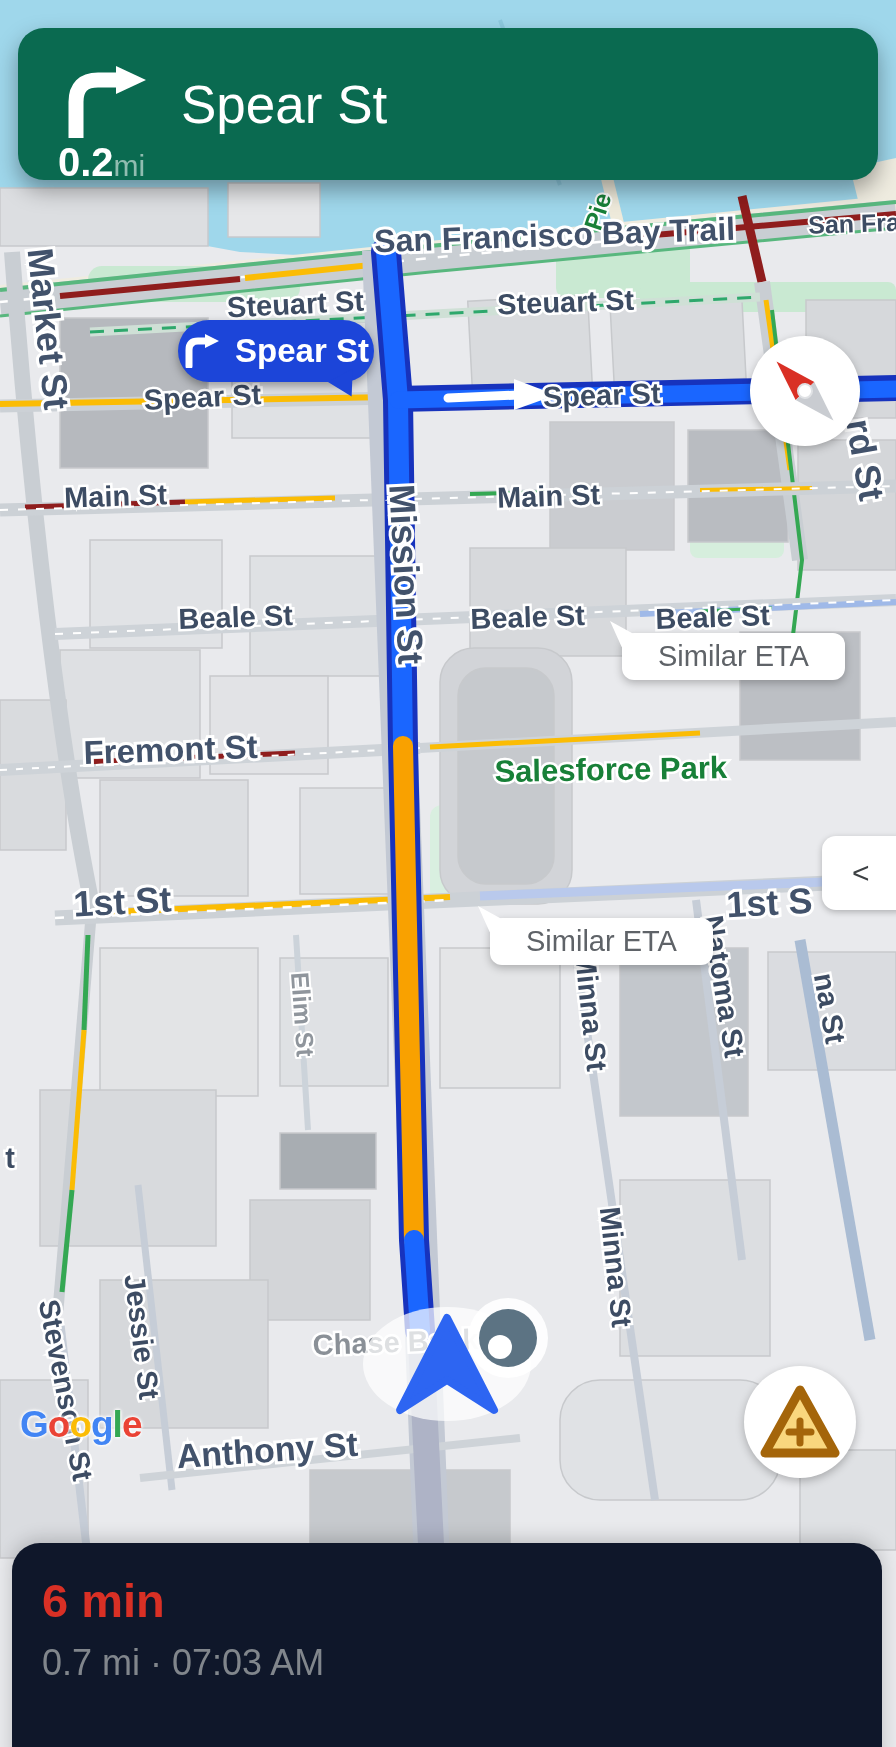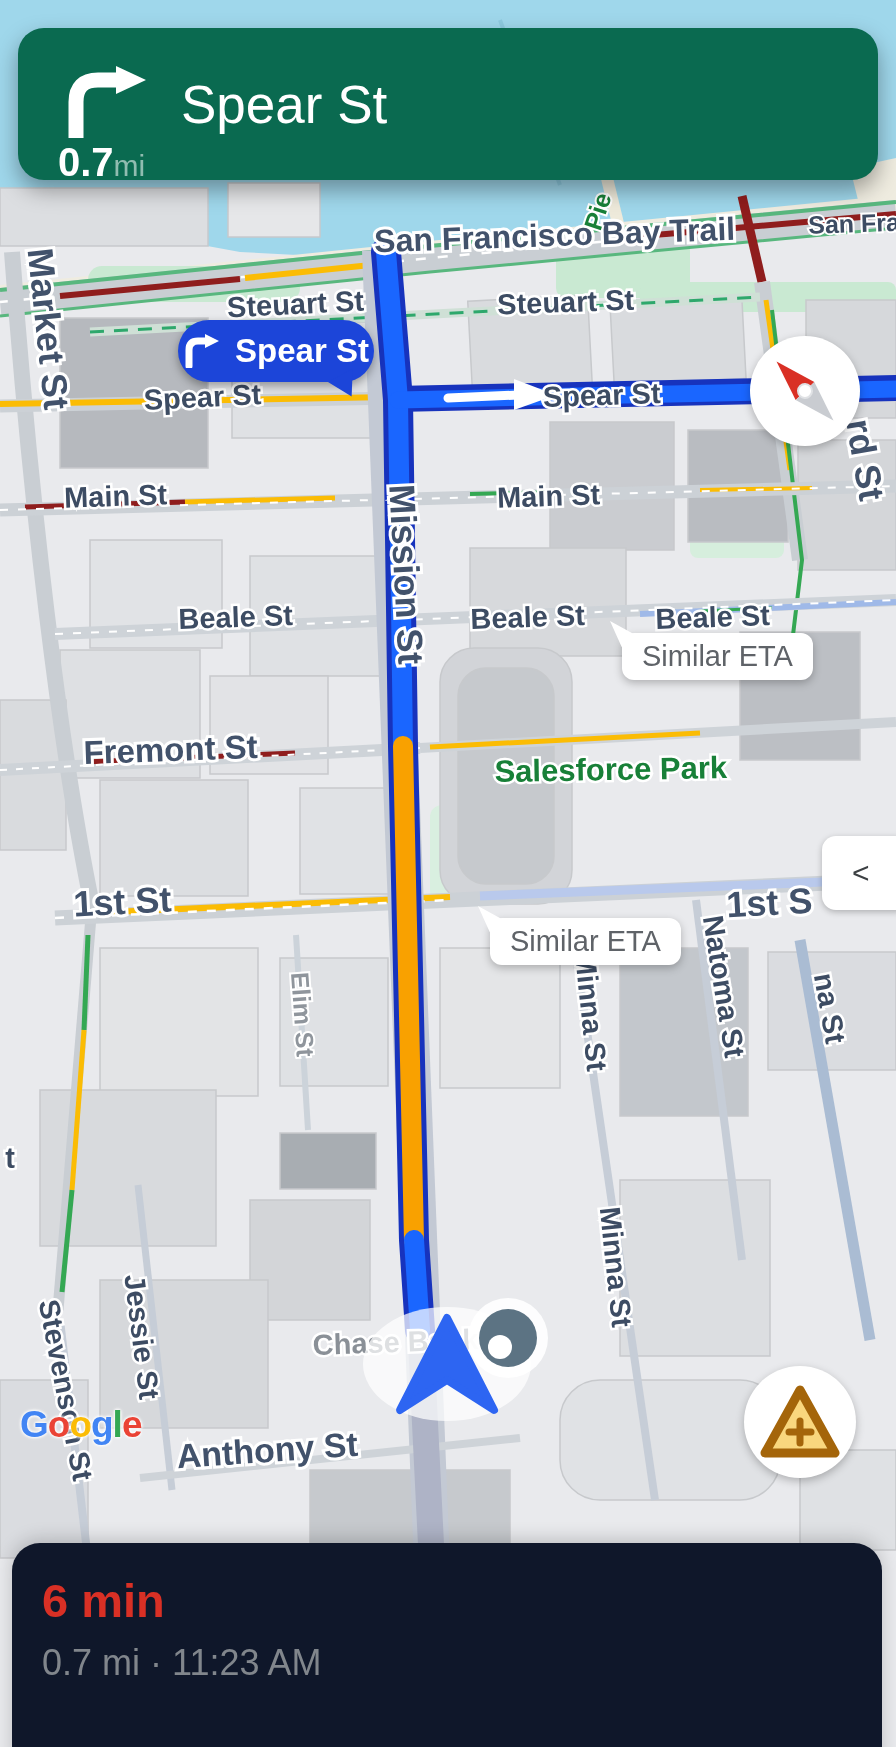--- a/index.html
+++ b/index.html
@@ -26,21 +26,21 @@
 
   
   .turn-callout{position:absolute;left:178px;top:320px;z-index:3;width:196px;height:62px;
       background:#1c45d9;border-radius:31px;display:flex;align-items:center;
       justify-content:center;gap:12px;box-shadow:0 4px 10px rgba(0,0,0,.35);}
   .turn-callout .txt{color:#fff;font-size:33px;font-weight:700;}
   .turn-callout .tail{position:absolute;right:14px;bottom:-16px;width:0;height:0;
       border-left:14px solid transparent;border-right:14px solid transparent;
       border-top:24px solid #1c45d9;transform:rotate(-28deg);}
   .eta-callout{position:absolute;z-index:3;background:#fff;border-radius:12px;
-      padding:7px 20px;font-size:29px;color:#5f6368;
+      padding:7px 36px;font-size:29px;color:#5f6368;
       box-shadow:0 3px 8px rgba(0,0,0,.25);}
   .eta-callout .tail{position:absolute;left:-12px;top:-12px;width:26px;height:26px;
       background:#fff;clip-path:polygon(0 0,100% 55%,45% 100%);}
 
   
   .round-btn{position:absolute;z-index:4;background:#fff;border-radius:50%;
       box-shadow:0 3px 8px rgba(0,0,0,.25);}
   #compass{left:750px;top:336px;width:110px;height:110px;}
   #hazard{left:744px;top:1366px;width:112px;height:112px;}
   #collapse{position:absolute;z-index:4;left:822px;top:836px;width:88px;height:74px;
@@ -272,23 +272,23 @@
 </div>
 
 <div class="glogo"><span class="g-b">G</span><span class="g-r">o</span><span class="g-y">o</span><span class="g-b">g</span><span class="g-g">l</span><span class="g-r">e</span>
 </div>
 
 <div class="banner">
   <svg class="turnicon" width="100" height="72" viewBox="0 0 100 72">
     <path d="M14,72 L14,36 Q14,14 36,14 L58,14" fill="none" stroke="#fff" stroke-width="15" stroke-linejoin="round"></path>
     <polygon points="54,0 54,28 84,14" fill="#fff"></polygon>
   </svg>
-  <div class="dist"><span>0.7</span><span class="unit">mi</span></div>
+  <div class="dist"><span>0.2</span><span class="unit">mi</span></div>
   <div class="street">Spear St</div>
 </div>
 
 <div class="sheet">
   <div class="eta">6 min</div>
-  <div class="details">0.7 mi · 11:23 AM</div>
+  <div class="details">0.7 mi · 07:03 AM</div>
   <div class="handle"></div>
 </div>
 
 </div>
 
 </body></html>

